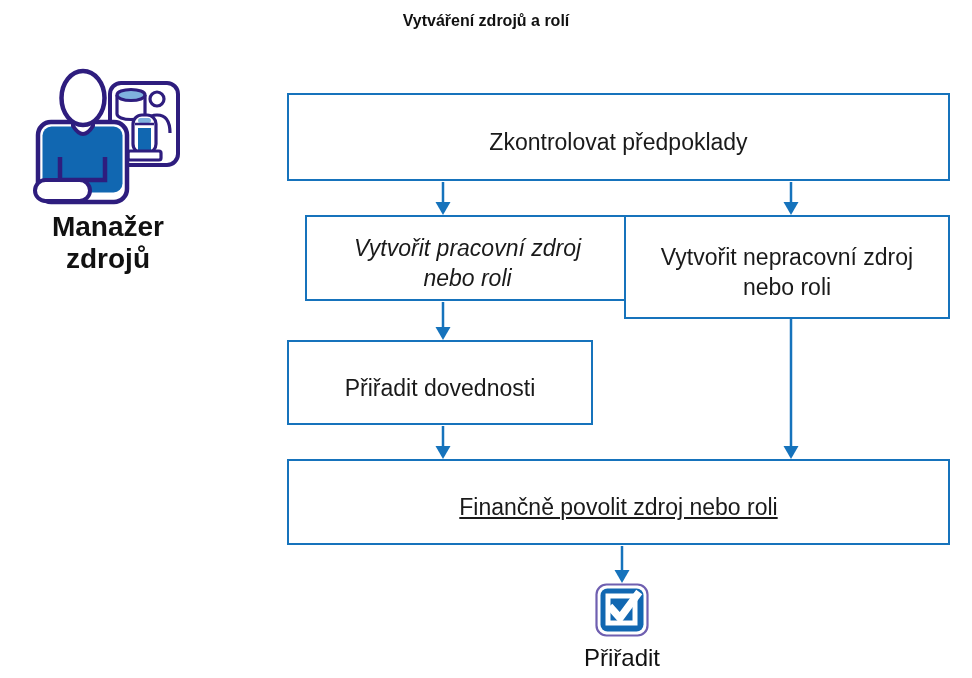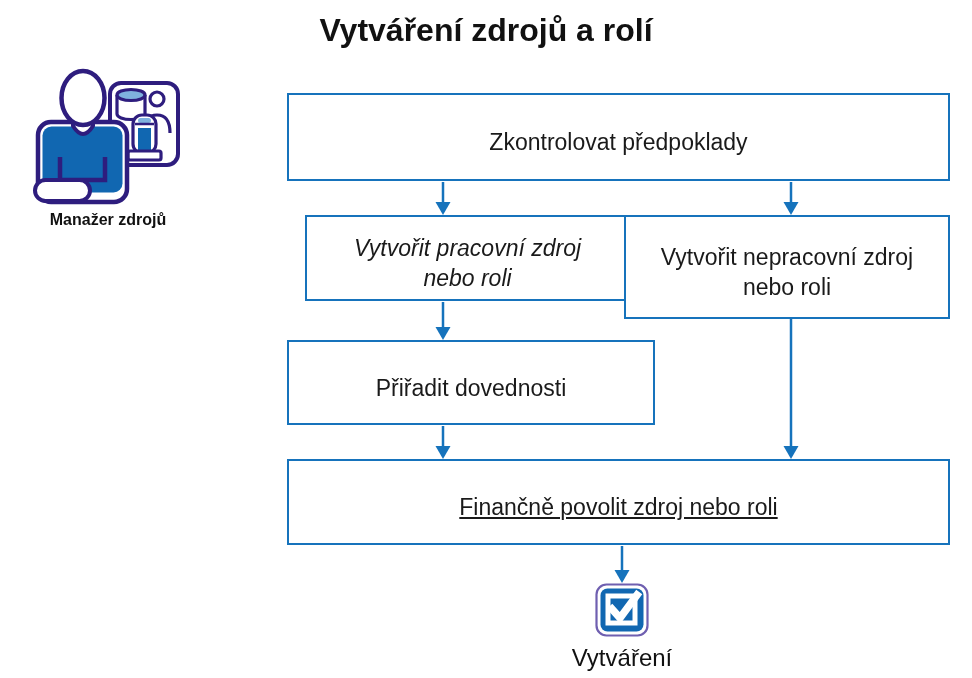--- a/index.html
+++ b/index.html
@@ -11,51 +11,51 @@
     font-family: "Liberation Sans", "DejaVu Sans", sans-serif;
     color: #1a1a1a;
     overflow: hidden;
   }
   .title {
     position: absolute;
     top: 12px; left: 0;
     width: 972px;
     margin: 0;
     text-align: center;
-    font-size: 32px;
+    font-size: 16px;
     font-weight: bold;
     color: #111111;
   }
   .actor { position: absolute; left: 8px; top: 62px; width: 200px; }
   .actor svg { display: block; margin: 0 auto; }
   .actor-label {
     margin-top: 4px;
     text-align: center;
-    font-size: 16px;
+    font-size: 28px;
     font-weight: bold;
     color: #111111;
   }
   .connectors { position: absolute; left: 0; top: 0; pointer-events: none; }
   .node {
     position: absolute;
     box-sizing: border-box;
     border: 2.5px solid #1673BC;
     background: #ffffff;
     display: flex;
     align-items: center;
     justify-content: center;
     text-align: center;
     font-size: 23px;
     line-height: 1.3;
   }
   .node span { white-space: pre-line; margin-top: 12px; }
   .node-check      { left: 287px; top: 93px;  width: 663px; height: 88px; }
   .node-work       { left: 305px; top: 215px; width: 325px; height: 86px; font-style: italic; }
   .node-nonwork    { left: 624px; top: 215px; width: 326px; height: 104px; }
-  .node-skills     { left: 287px; top: 340px; width: 368px; height: 85px; }
+  .node-skills     { left: 287px; top: 340px; width: 306px; height: 85px; }
   .node-finance    { left: 287px; top: 459px; width: 663px; height: 86px; text-decoration: underline; }
   .end-group { position: absolute; left: 522px; top: 583px; width: 200px; }
   .end-group svg { display: block; margin: 0 auto; }
   .end-label { margin-top: 7px; text-align: center; font-size: 24px; color: #111111; }
 </style>
 </head>
 <body>
 
 <div class="canvas">
 
@@ -139,16 +139,16 @@
     <span>Finančně povolit zdroj nebo roli</span>
   </div>
 
   <div class="end-group">
     <svg width="54" height="54" viewBox="0 0 54 54">
       <rect x="1.5" y="1.5" width="51" height="51" rx="10" fill="#ffffff" stroke="#6F5FB0" stroke-width="2.2"></rect>
       <rect x="5.5" y="5.5" width="43" height="43" rx="7" fill="#1167B1"></rect>
       <rect x="13" y="13" width="27" height="27" fill="none" stroke="#ffffff" stroke-width="5"></rect>
       <path d="M17,26 L25,35 L42,12" fill="none" stroke="#ffffff" stroke-width="7.5" stroke-linecap="square"></path>
     </svg>
-    <div class="end-label">Vytváření</div>
+    <div class="end-label">Přiřadit</div>
   </div>
 
 </div>
 
 </body></html>

